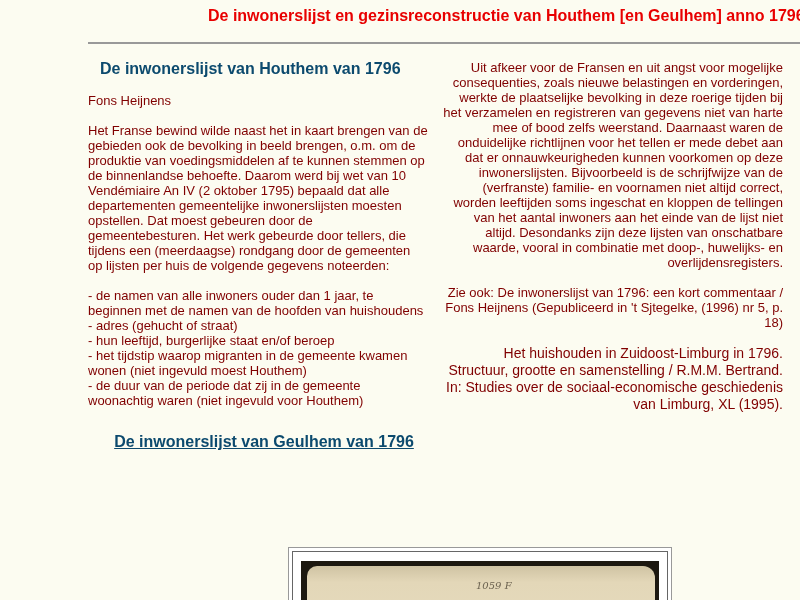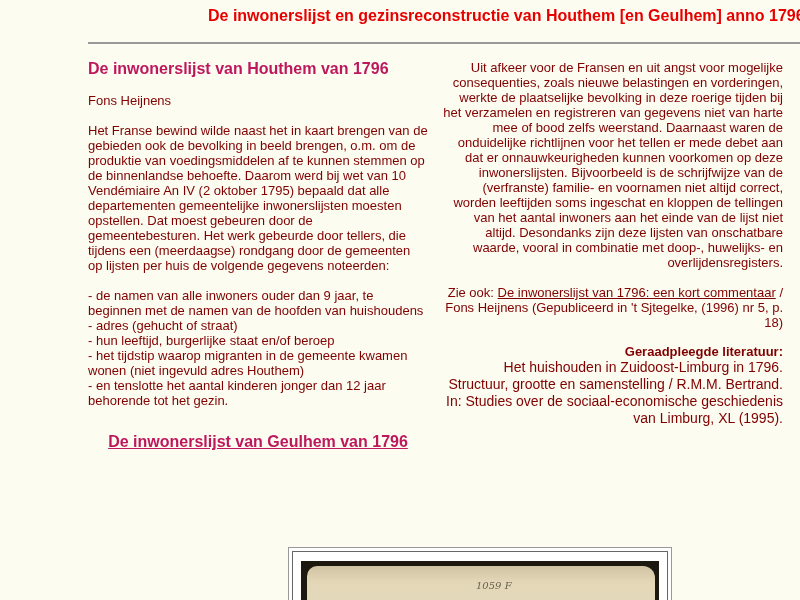--- a/index.html
+++ b/index.html
@@ -50,23 +50,23 @@
       left: 443px;
       top: 60px;
       width: 340px;
       font-size: 13px;
       line-height: 15px;
       text-align: right;
     }
     h2.section-title {
       font-size: 16px;
       font-weight: bold;
-      margin: 0 0 14px 0;
+      margin: 0 0 14px 12px;
       line-height: 20px;
-      color: #be185d;
+      color: #0c4a6e;
     }
     h2.section-title.link {
       text-decoration: underline;
       cursor: pointer;
     }
     p {
       margin: 0 0 15px 0;
     }
     .list-line {
       display: block;
@@ -76,21 +76,20 @@
       line-height: 17px;
     }
     .lit-heading {
       font-weight: bold;
       font-size: 13px;
       line-height: 14px;
       display: block;
     }
     a.inline-link {
       color: #800000;
-      text-decoration: underline;
       cursor: pointer;
       margin-top: 12px;
     }
     .frame-outer {
       position: absolute;
       left: 288px;
       top: 547px;
       width: 382px;
       height: 80px;
       border: 1px solid #999;
@@ -139,36 +138,35 @@
 <div class="page">
 
   <h1 class="site-title">De inwonerslijst en gezinsreconstructie van Houthem [en Geulhem] anno 1796</h1>
   <hr class="rule">
 
   <div class="col-left">
     <h2 class="section-title">De inwonerslijst van Houthem van 1796</h2>
     <p>Fons Heijnens</p>
     <p>Het Franse bewind wilde naast het in kaart brengen van de gebieden ook de bevolking in beeld brengen, o.m. om de produktie van voedingsmiddelen af te kunnen stemmen op de binnenlandse behoefte. Daarom werd bij wet van 10 Vendémiaire An IV (2 oktober 1795) bepaald dat alle departementen gemeentelijke inwonerslijsten moesten opstellen. Dat moest gebeuren door de gemeentebesturen. Het werk gebeurde door tellers, die tijdens een (meerdaagse) rondgang door de gemeenten op lijsten per huis de volgende gegevens noteerden:</p>
     <p>
-      <span class="list-line">- de namen van alle inwoners ouder dan 9 jaar, te beginnen met de namen van de hoofden van huishoudens</span>
+      <span class="list-line">- de namen van alle inwoners ouder dan 1 jaar, te beginnen met de namen van de hoofden van huishoudens</span>
       <span class="list-line">- adres (gehucht of straat)</span>
       <span class="list-line">- hun leeftijd, burgerlijke staat en/of beroep</span>
-      <span class="list-line">- het tijdstip waarop migranten in de gemeente kwamen wonen (niet ingevuld adres Houthem)</span>
-      <span class="list-line">- en tenslotte het aantal kinderen jonger dan 12 jaar behorende tot het gezin.</span>
+      <span class="list-line">- het tijdstip waarop migranten in de gemeente kwamen wonen (niet ingevuld moest Houthem)</span>
+      <span class="list-line">- de duur van de periode dat zij in de gemeente woonachtig waren (niet ingevuld voor Houthem)</span>
     </p>
     <h2 class="section-title link" style="margin-top:24px;margin-bottom:10px;text-align:center;">De inwonerslijst van Geulhem van 1796</h2>
   </div>
 
   <div class="col-right">
     <p>Uit afkeer voor de Fransen en uit angst voor mogelijke consequenties, zoals nieuwe belastingen en vorderingen, werkte de plaatselijke bevolking in deze roerige tijden bij het verzamelen en registreren van gegevens niet van harte mee of bood zelfs weerstand. Daarnaast waren de onduidelijke richtlijnen voor het tellen er mede debet aan dat er onnauwkeurigheden kunnen voorkomen op deze inwonerslijsten. Bijvoorbeeld is de schrijfwijze van de (verfranste) familie- en voornamen niet altijd correct, worden leeftijden soms ingeschat en kloppen de tellingen van het aantal inwoners aan het einde van de lijst niet altijd. Desondanks zijn deze lijsten van onschatbare waarde, vooral in combinatie met doop-, huwelijks- en overlijdensregisters.</p>
     <p>
       <span>Zie ook: </span><a class="inline-link">De inwonerslijst van 1796: een kort commentaar</a><span> / Fons Heijnens (Gepubliceerd in 't Sjtegelke, (1996) nr 5, p. 18)</span>
     </p>
     <div>
-      <span class="lit-heading">Geraadpleegde literatuur:</span>
       <span class="small" style="display:block;">Het huishouden in Zuidoost-Limburg in 1796. Structuur, grootte en samenstelling / R.M.M. Bertrand. In: Studies over de sociaal-economische geschiedenis van Limburg, XL (1995).</span>
     </div>
   </div>
 
   <div class="frame-outer">
     <div class="frame-inner">
       <div class="scan-image">
         <div class="scan-paper">
           <span class="scan-note">1059 F</span>
         </div>

